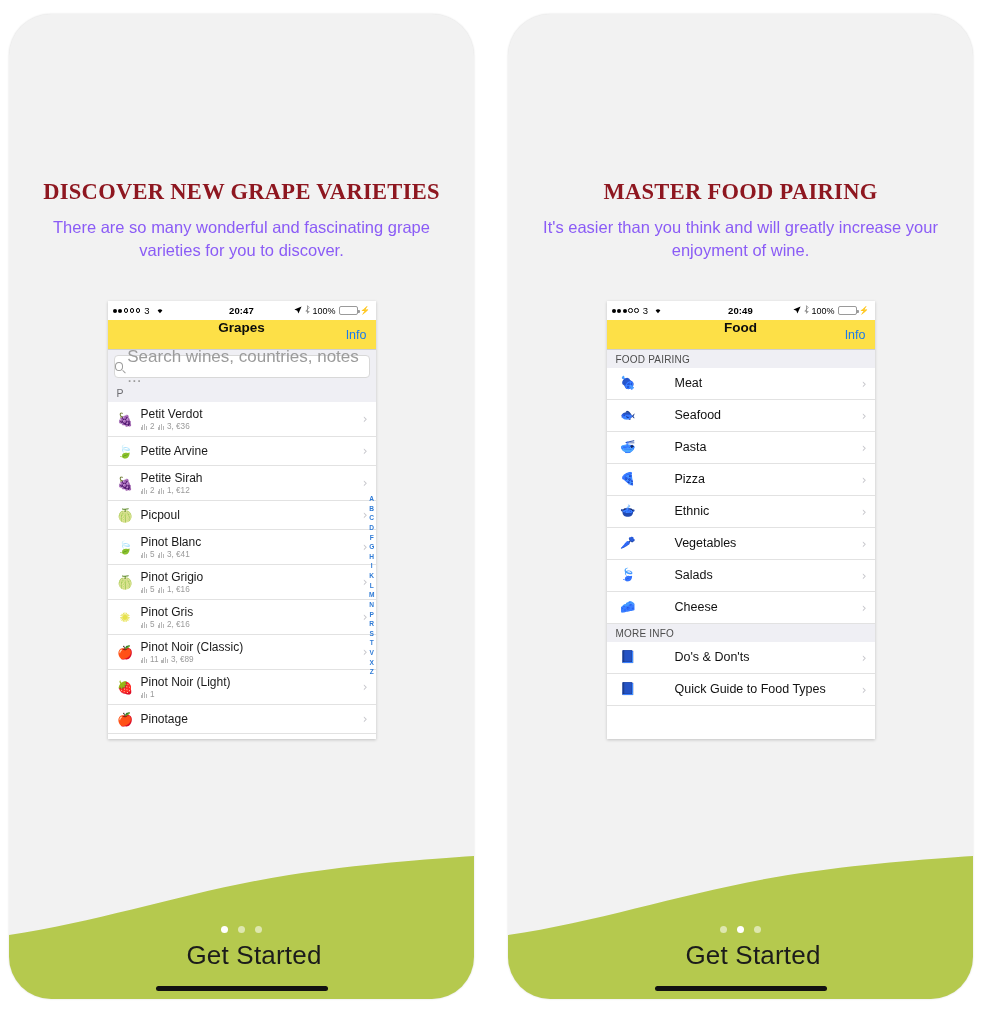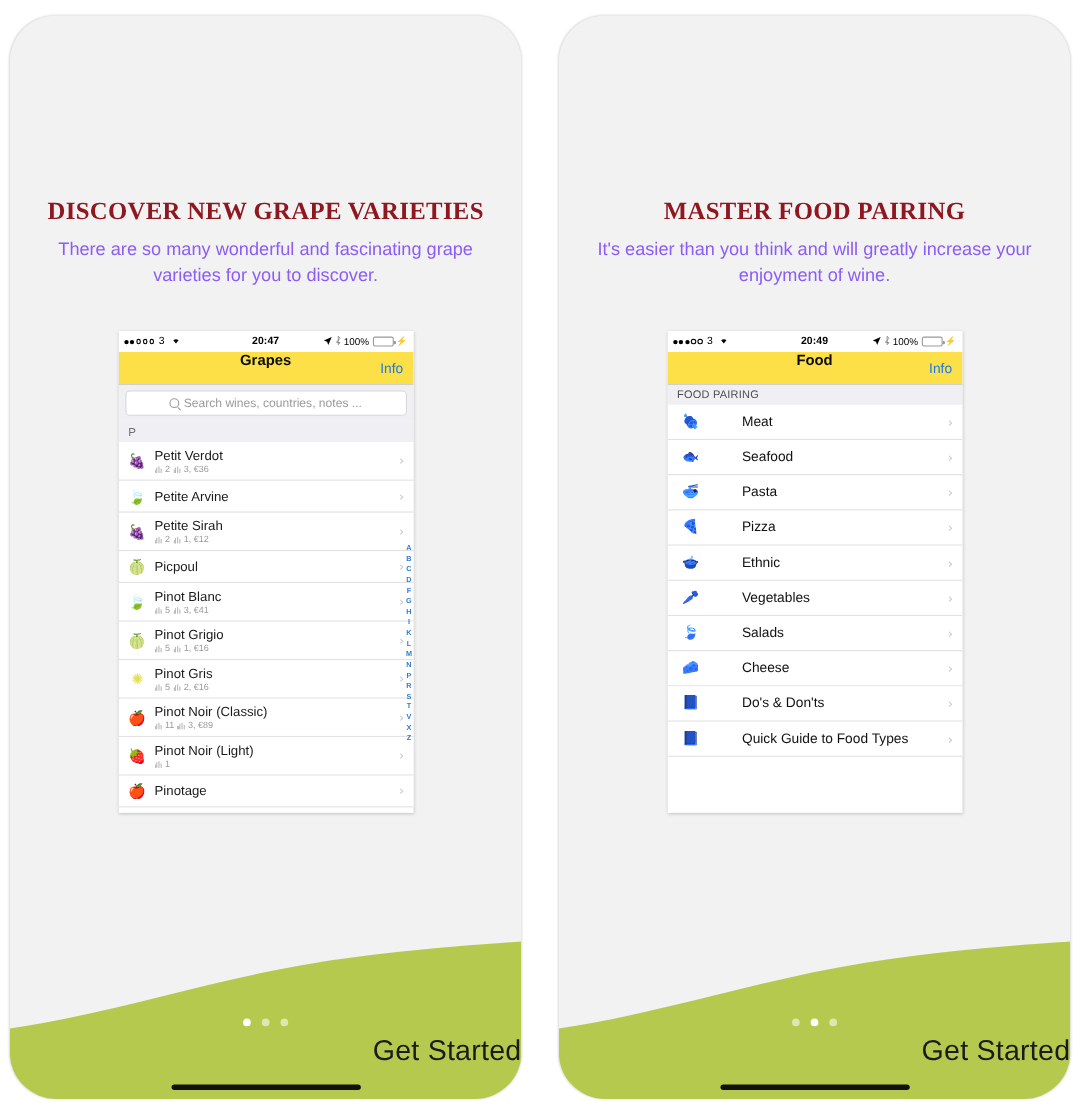--- a/index.html
+++ b/index.html
@@ -119,21 +119,21 @@
     background: #efeff4;
     padding: 5px 6px;
   }
   .searchbar {
     background: #ffffff;
     border: 0.5px solid #d8d8d8;
     border-radius: 4px;
     height: 21px;
     display: flex; align-items: center; justify-content: center;
     gap: 4px;
-    font-size: 11px;
+    font-size: 17px;
     color: #9b9b9b;
   }
   .mag {
     width: 7px; height: 7px; border: 1.2px solid #9b9b9b; border-radius: 50%;
     position: relative; display: inline-block;
   }
   .mag::after {
     content:""; position:absolute; right:-3px; bottom:-2.4px;
     width: 3.6px; height: 1.2px; background:#9b9b9b; transform: rotate(45deg);
   }
@@ -183,21 +183,21 @@
     display: flex; flex-direction: column; align-items: center;
     font-size: 6.6px; color: #2f7bd6; line-height: 1.46;
     font-weight: 600; z-index: 4;
   }
 
   
   .wave { position: absolute; left: 0; right: 0; bottom: 0; height: 160px; }
   .wave svg { display: block; width: 100%; height: 100%; }
   .cta {
     position: absolute; bottom: 28px; left: 0; right: 0;
-    text-align: right;
+    text-align: center;
     font-size: 26px;
     color: #1b1b1b;
     letter-spacing: 0.2px;
     padding-left: 25px;
   }
   .pagedots {
     position: absolute; bottom: 66px; left: 0; right: 0;
     display: flex; justify-content: center; gap: 10px;
   }
   .pd { width: 7px; height: 7px; border-radius: 50%; background: rgba(255,255,255,0.55); }
@@ -584,20 +584,21 @@
               <span class="chev">›</span>
             </div>
             <div class="row food">
               <span class="ico" style="filter: grayscale(1) brightness(0.55) sepia(1) hue-rotate(185deg) saturate(6);">🧀</span>
               <div class="txt">
                 <div class="name">Cheese</div>
               </div>
               <span class="chev">›</span>
             </div>
           </div>
+          <div class="sectionhdr big">MORE INFO</div>
           <div class="list">
             <div class="row food">
               <span class="ico" style="filter: grayscale(1) brightness(0.55) sepia(1) hue-rotate(185deg) saturate(6);">📘</span>
               <div class="txt">
                 <div class="name">Do's &amp; Don'ts</div>
               </div>
               <span class="chev">›</span>
             </div>
             <div class="row food">
               <span class="ico" style="filter: grayscale(1) brightness(0.55) sepia(1) hue-rotate(185deg) saturate(6);">📘</span>

